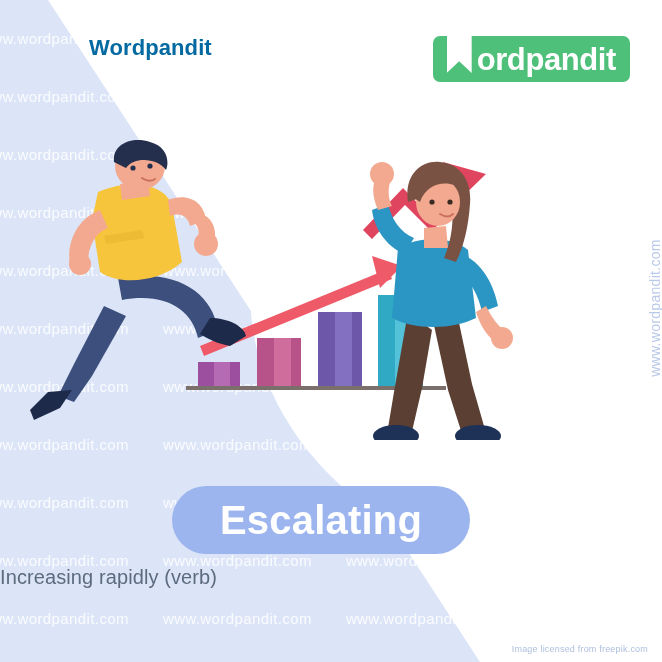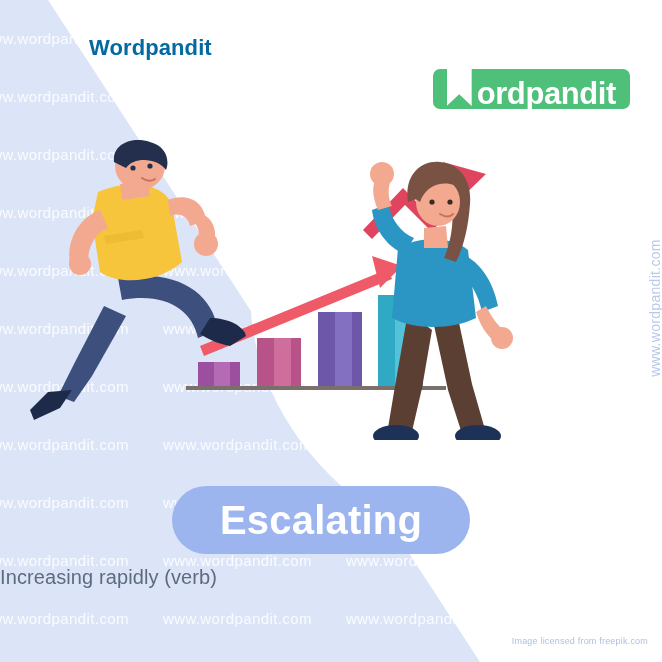--- a/index.html
+++ b/index.html
@@ -71,27 +71,26 @@
     line-height:1.12;letter-spacing:.1px;margin-left:41px;
   }
   .brand-sub{
     font-size:19px;font-weight:bold;color:#6b7d96;
     line-height:1.2;margin-left:-2px;
   }
 
   
   .logo{
     position:absolute;right:32px;top:36px;
-    height:40px;
+    height:46px;
     background:#4ec07a;
     border-radius:7px;
-    display:flex;align-items:flex-end;
+    display:flex;align-items:center;
     padding:0 14px 0 44px;
     box-sizing:border-box;
-    margin-top:33px;
   }
   .logo-word{
     font-size:31px;font-weight:bold;color:#ffffff;
     letter-spacing:-.4px;line-height:1;
   }
   .bookmark{
     position:absolute;
     left:14px;top:-8px;
     width:25px;height:45px;
     background:#ffffff;
@@ -115,21 +114,21 @@
   }
   .meaning{
     position:absolute;left:0;top:566px;width:662px;
     text-align:left;
     font-size:20px;color:#5d6b80;
     letter-spacing:.1px;
   }
 
   
   .credit{
-    position:absolute;right:14px;bottom:16px;
+    position:absolute;right:14px;bottom:8px;
     font-size:9px;color:#9fb3d8;opacity:.85;
     letter-spacing:.2px;
     text-align:center;
   }
 </style>
 </head>
 <body>
 
 <div id="card">
 

